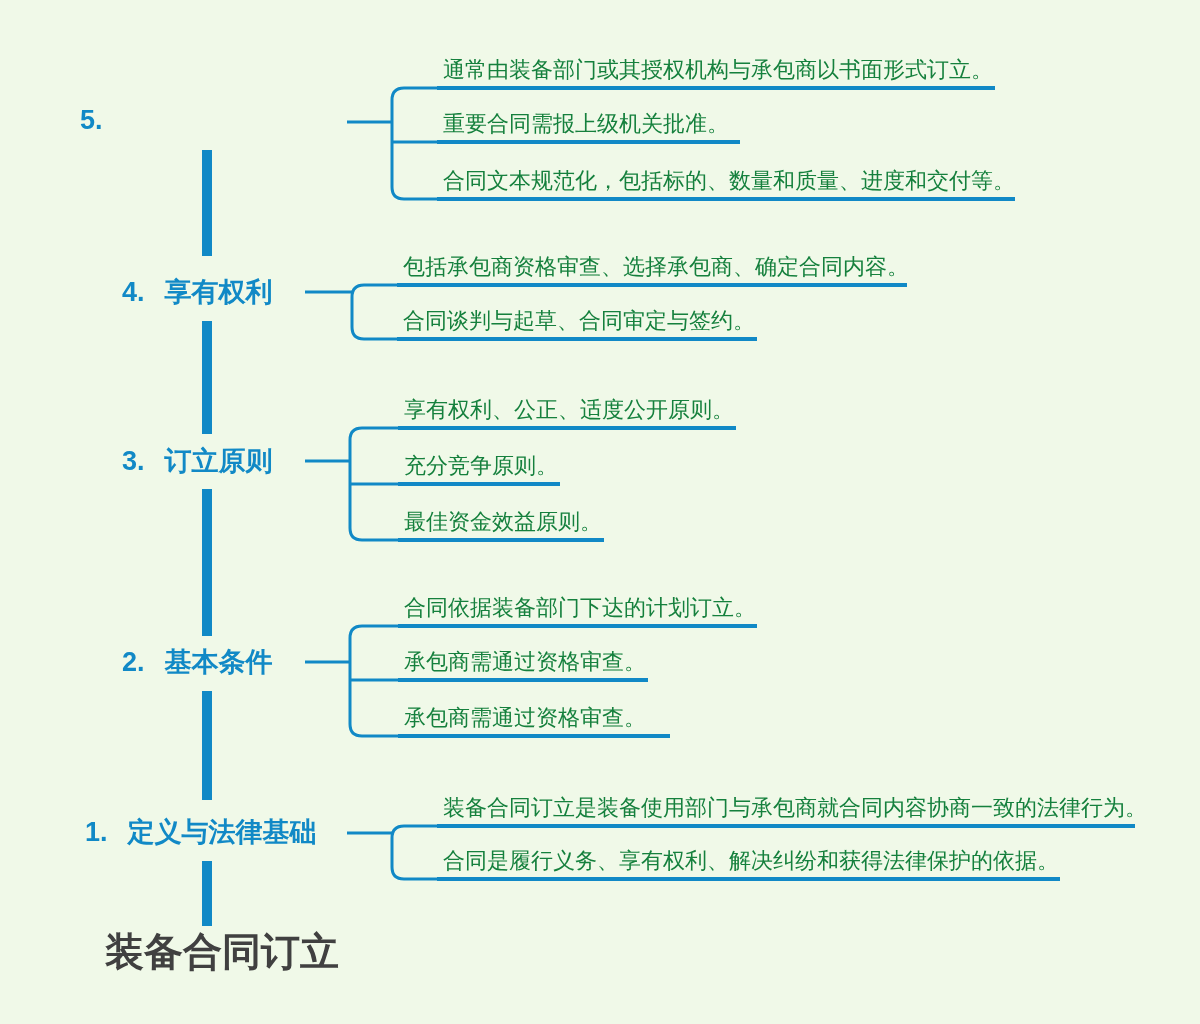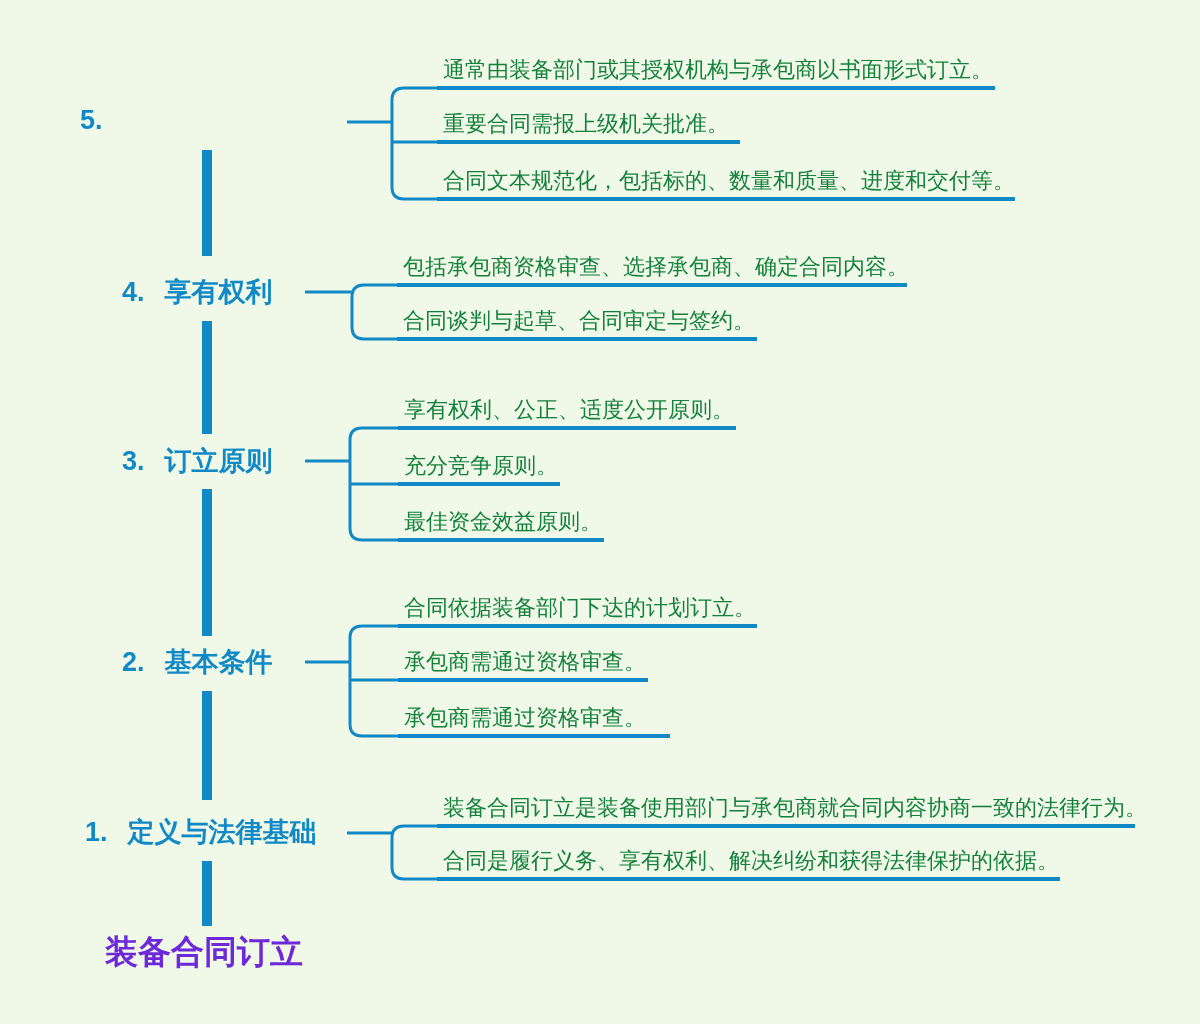--- a/index.html
+++ b/index.html
@@ -5,22 +5,22 @@
   html,body{margin:0;padding:0;}
   body{width:1200px;height:1024px;overflow:hidden;background:#f0f9e8;
        font-family:"Liberation Sans", sans-serif;}
   .canvas{position:relative;width:1200px;height:1024px;background:#f0f9e8;}
   .canvas svg{position:absolute;left:0;top:0;}
   .blabel{position:absolute;display:flex;align-items:baseline;white-space:nowrap;
           color:#1189c6;font-size:27px;font-weight:bold;line-height:34px;}
   .bnum{margin-right:20px;}
   .leaf{position:absolute;white-space:nowrap;color:#15803d;
         font-size:22px;font-weight:normal;line-height:26px;}
-  .rootlbl{position:absolute;white-space:nowrap;color:#6d28d9;
-           font-size:33px;font-weight:bold;line-height:38px;}
+  .rootlbl{position:absolute;white-space:nowrap;color:#404040;
+           font-size:39px;font-weight:bold;line-height:38px;}
   .ln{stroke:#1189c6;fill:none;}
   .trunk{stroke-width:10px;}
   .thin{stroke-width:3px;}
   .ul{stroke-width:4px;}
 </style>
 </head>
 <body>
 
 <div class="canvas">
 

